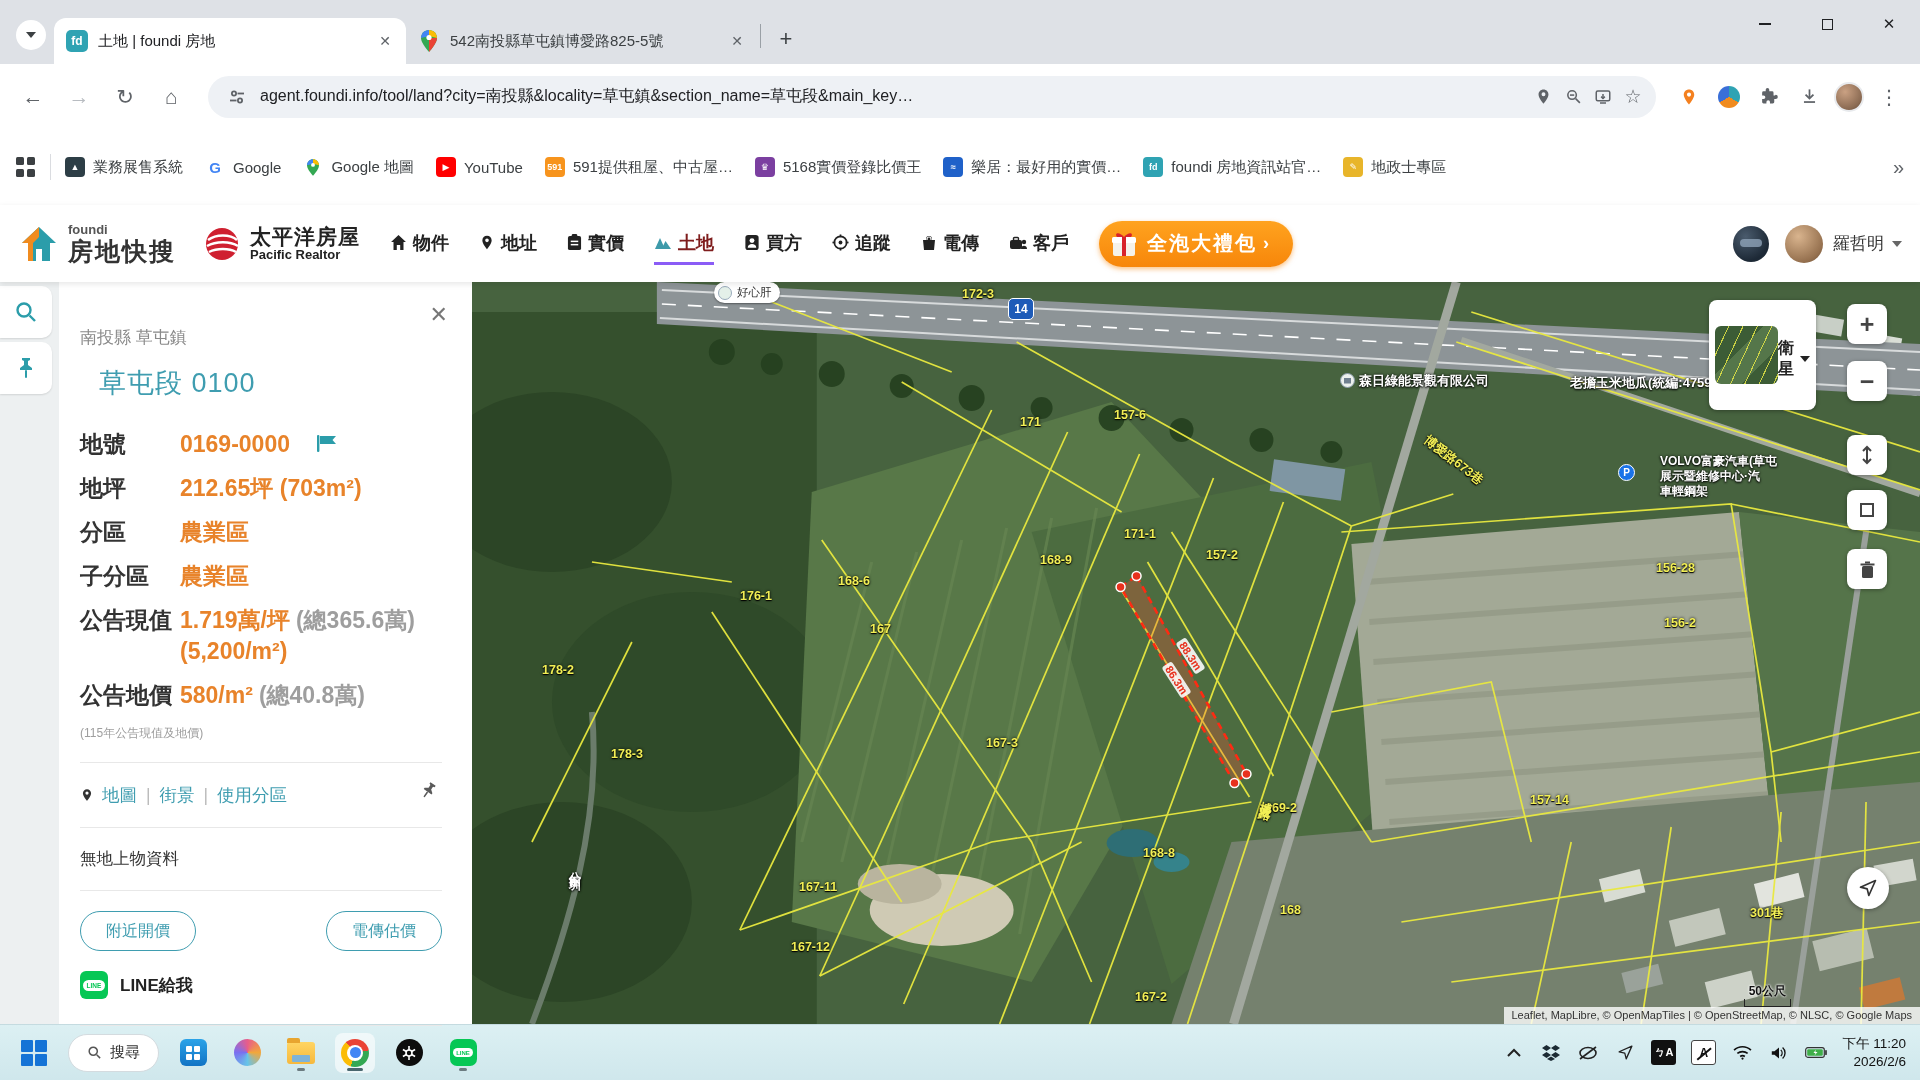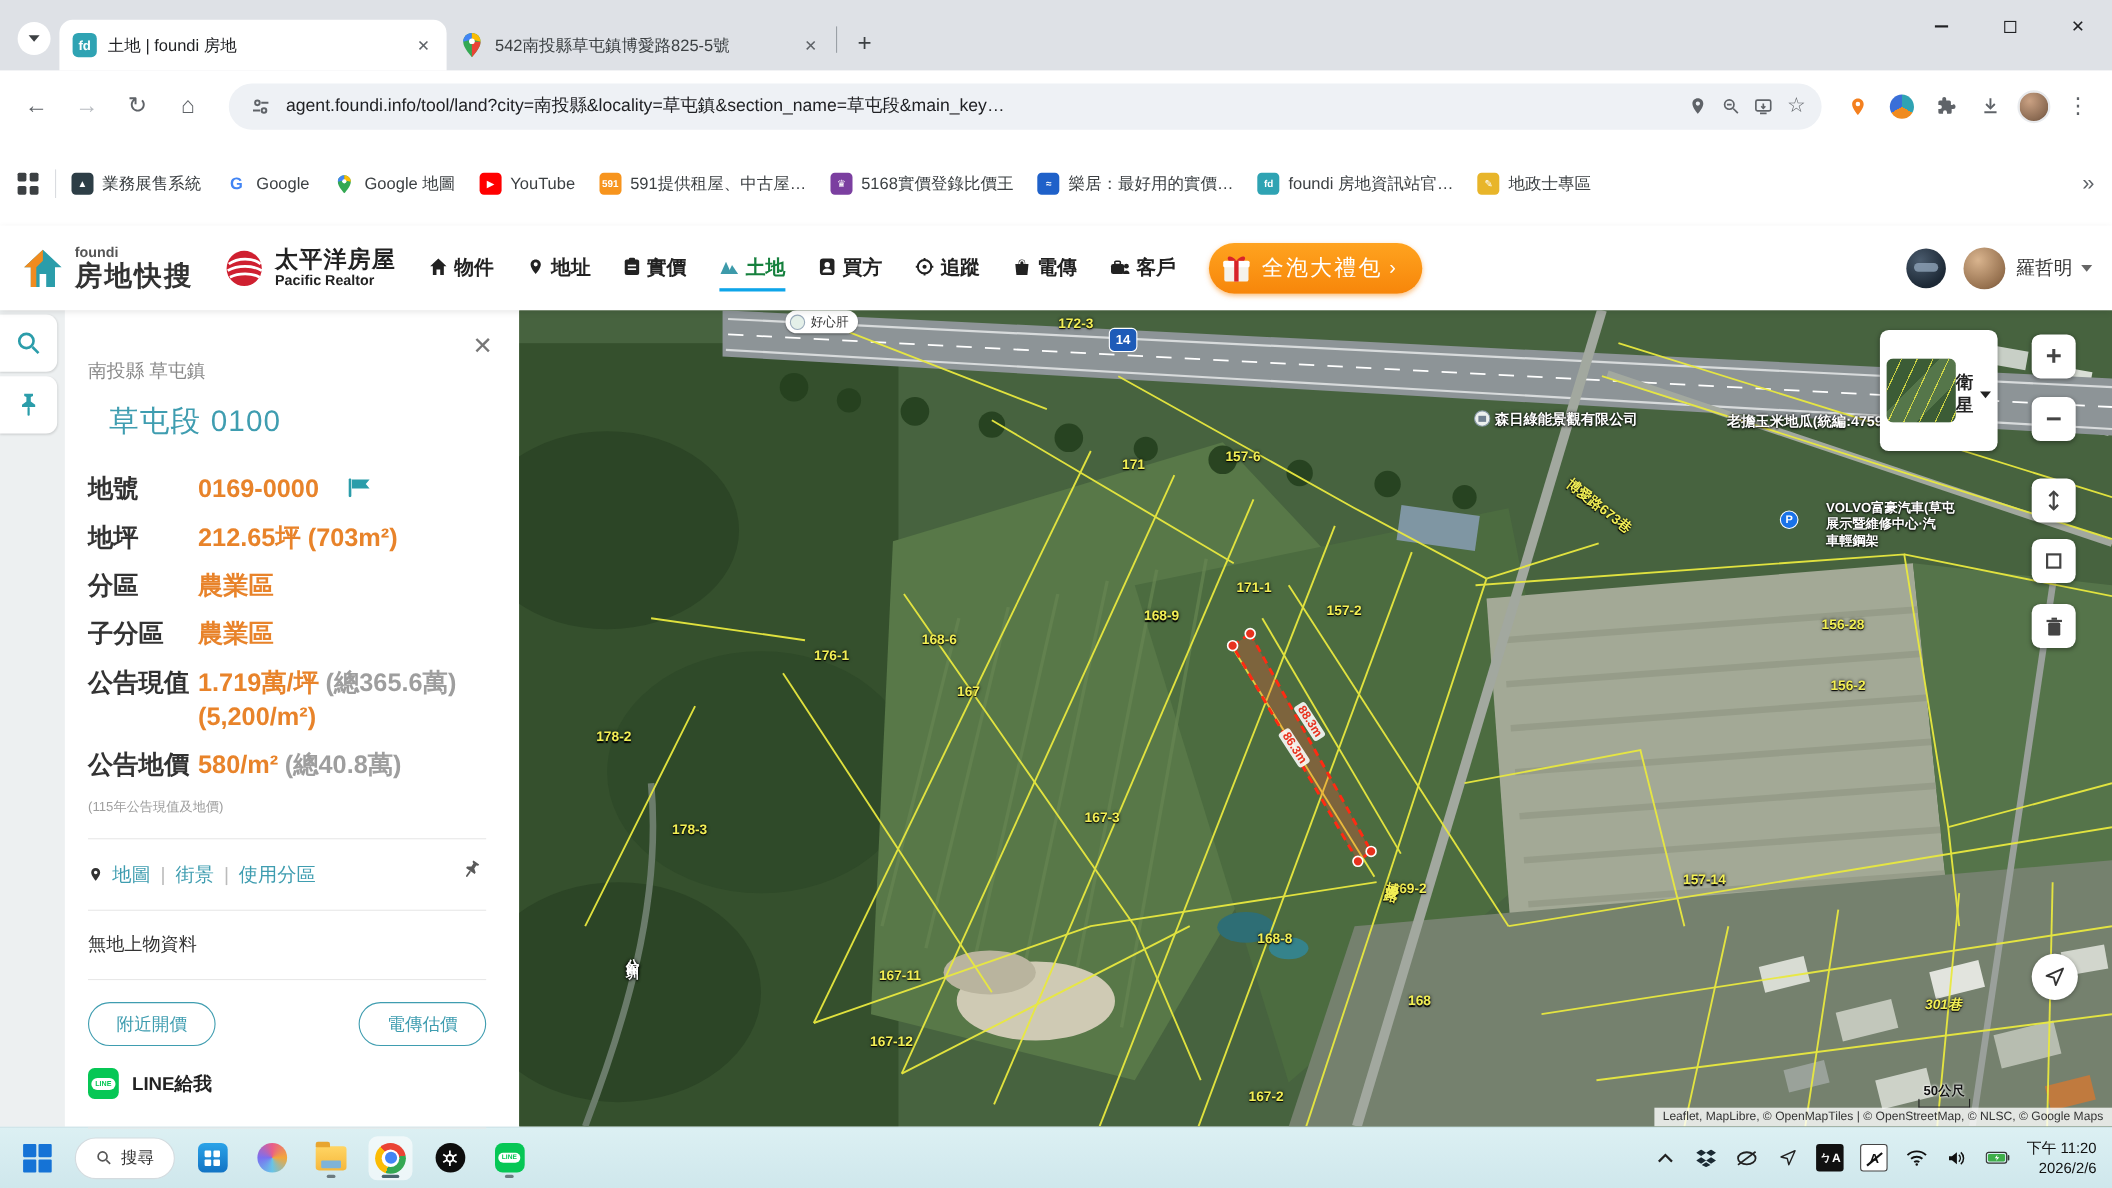--- a/index.html
+++ b/index.html
@@ -54,22 +54,22 @@
   .brand-txt { margin-left:8px; line-height:1; }
   .brand-txt .f { font-size:13px; color:#555; font-weight:bold; }
   .brand-txt .p { font-size:25px; color:#333; font-weight:bold; letter-spacing:2px; margin-top:3px; }
   .partner { display:flex; align-items:center; margin-right:30px; }
   .partner-txt { margin-left:8px; line-height:1.05; }
   .partner-txt .n { font-size:21px; font-weight:bold; color:#222; letter-spacing:1px; }
   .partner-txt .s { font-size:13px; font-weight:bold; color:#222; }
   .mainnav { display:flex; align-items:center; }
   .nav-item { display:flex; align-items:center; margin-right:30px; font-size:18px; font-weight:bold; color:#222; padding:8px 0 10px 0; }
   .nav-item svg { margin-right:6px; }
-  .nav-item.active { color:#15803d; border-bottom:3px solid #0ea5e9; padding-bottom:7px; }
-  .promo { display:flex; align-items:center; background:linear-gradient(#ffa31f,#f7860a); border-radius:26px; height:46px; padding:0 22px 0 10px; color:#fff; font-size:20px; font-weight:normal; letter-spacing:2px; box-shadow:0 2px 5px rgba(247,134,10,.5); }
+  .nav-item.active { color:#7f1d1d; border-bottom:3px solid #8b5cf6; padding-bottom:7px; }
+  .promo { display:flex; align-items:center; background:linear-gradient(#ffa31f,#f7860a); border-radius:26px; height:46px; padding:0 22px 0 10px; color:#fff; font-size:20px; font-weight:bold; letter-spacing:2px; box-shadow:0 2px 5px rgba(247,134,10,.5); }
   .promo svg { margin-right:8px; }
   .promo .arr { margin-left:6px; font-size:18px; }
   .hdr-right { margin-left:auto; display:flex; align-items:center; }
   .orb { width:36px; height:36px; border-radius:50%; background:radial-gradient(circle at 35% 30%,#4a5b6d,#1d2936 70%); margin-right:16px; position:relative; }
   .orb::after { content:""; position:absolute; left:7px; top:13px; width:22px; height:8px; border-radius:4px; background:#8fa3b8; opacity:.8; }
   .avatar-lg { width:38px; height:38px; border-radius:50%; background:radial-gradient(circle at 35% 30%,#d9b48e,#96714f 70%,#6b4e35); margin-right:10px; }
   .uname { font-size:17px; color:#333; margin-right:8px; }
 
   
   .content { display:flex; height:742px; }
@@ -645,21 +645,21 @@
       <div class="plabel" style="left:514px;top:454px;">167-3</div>
       <div class="plabel" style="left:327px;top:598px;">167-11</div>
       <div class="plabel" style="left:319px;top:658px;">167-12</div>
       <div class="plabel" style="left:663px;top:708px;">167-2</div>
       <div class="plabel" style="left:671px;top:564px;">168-8</div>
       <div class="plabel" style="left:808px;top:621px;">168</div>
       <div class="plabel" style="left:793px;top:519px;">169-2</div>
       <div class="plabel" style="left:1184px;top:279px;">156-28</div>
       <div class="plabel" style="left:1192px;top:334px;">156-2</div>
       <div class="plabel" style="left:1058px;top:511px;">157-14</div>
-      <div class="plabel" style="left:1278px;top:623px;font-style:italic;">301巷</div>
+      <div class="plabel" style="left:1278px;top:623px;">301巷</div>
 
       <div class="plabel" style="left:946px;top:170px;transform:rotate(38deg);">博愛路673巷</div>
       <div class="plabel" style="left:788px;top:510px;writing-mode:vertical-rl;transform:rotate(14deg);letter-spacing:3px;">博愛路</div>
       <div class="wlabel" style="left:94px;top:580px;writing-mode:vertical-rl;font-size:12px;letter-spacing:3px;">公館圳</div>
 
       <div class="shield" style="left:536px;top:16px;">14</div>
 
       <div class="poi-pill" style="left:242px;top:0px;">
           <span class="dot"></span>
           <span>好心肝</span>

